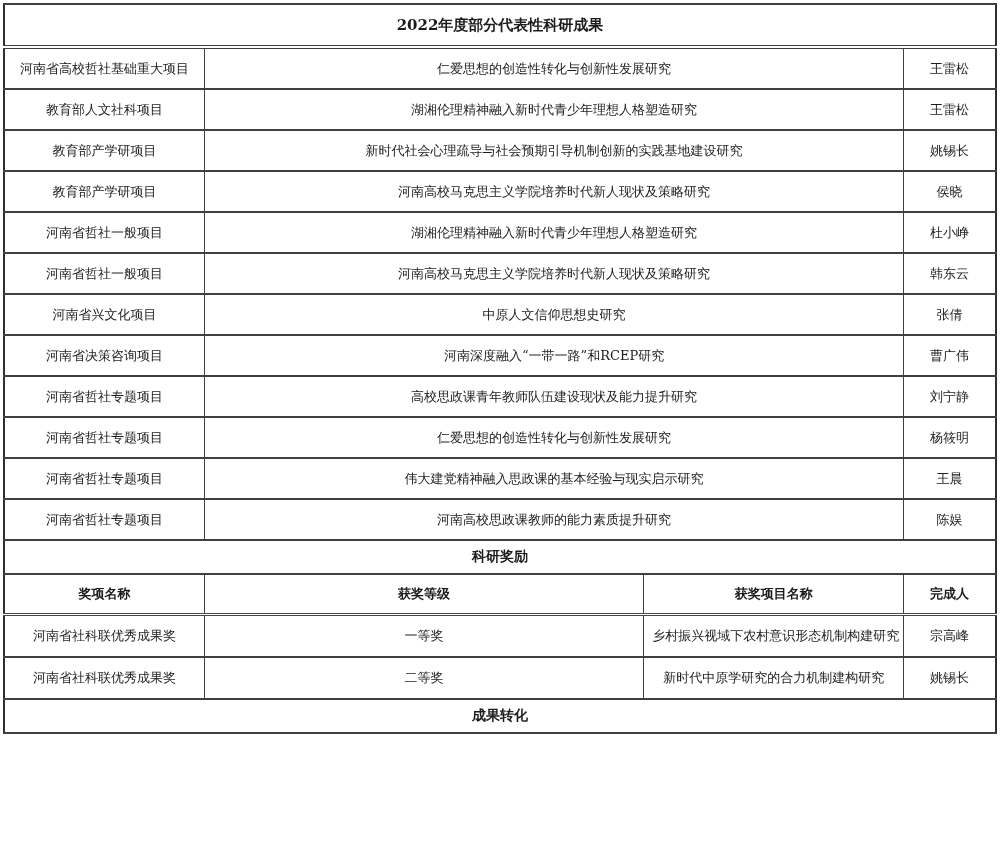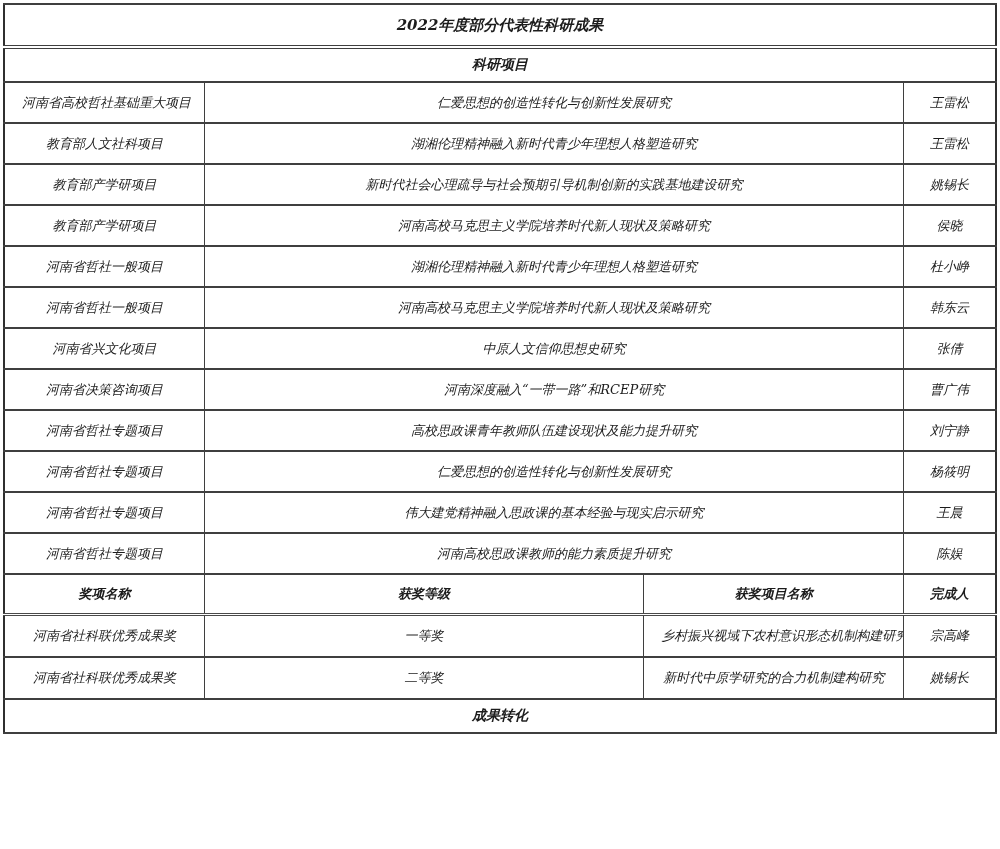--- a/index.html
+++ b/index.html
@@ -28,25 +28,24 @@
   col.c2 { width: 30.8%; }
   col.c3 { width: 26.2%; }
   col.c4 { width: 9.3%; }
   td {
     border: 1px solid #3f3f3f;
     border-top-width: 2px;
     border-bottom-width: 2px;
     text-align: center;
     vertical-align: middle;
     font-size: 13px;
-    padding: 2px 17px;
+    padding: 2px 8px;
     overflow: hidden;
     white-space: nowrap;
     text-overflow: clip;
-    font-style: italic;
   }
   tr.title-row td {
     height: 36px;
     font-size: 15px;
     font-weight: bold;
     border-bottom: 4px double #3f3f3f;
   }
   tr.section-row td {
     height: 28px;
     font-size: 14px;
@@ -70,23 +69,20 @@
         <col class="c1">
         <col class="c2">
         <col class="c3">
         <col class="c4">
     </colgroup>
     <tbody id="table-body">
       <tr class="title-row">
         <td colspan="5">2022年度部分代表性科研成果</td>
       </tr>
 
-    <tr class="section-row">
-          <td colspan="5">科研项目</td>
-        </tr>
         <tr class="data-row-0">
           <td colspan="1">河南省高校哲社基础重大项目</td>
           <td colspan="3">仁爱思想的创造性转化与创新性发展研究</td>
           <td colspan="1">王雷松</td>
         </tr>
         <tr class="data-row-0">
           <td colspan="1">教育部人文社科项目</td>
           <td colspan="3">湖湘伦理精神融入新时代青少年理想人格塑造研究</td>
           <td colspan="1">王雷松</td>
         </tr>
@@ -133,20 +129,23 @@
         <tr class="data-row-0">
           <td colspan="1">河南省哲社专题项目</td>
           <td colspan="3">伟大建党精神融入思政课的基本经验与现实启示研究</td>
           <td colspan="1">王晨</td>
         </tr>
         <tr class="data-row-0">
           <td colspan="1">河南省哲社专题项目</td>
           <td colspan="3">河南高校思政课教师的能力素质提升研究</td>
           <td colspan="1">陈娱</td>
         </tr>
+        <tr class="section-row">
+          <td colspan="5">科研奖励</td>
+        </tr>
         <tr class="header-row">
           <td colspan="1">奖项名称</td>
           <td colspan="2">获奖等级</td>
           <td colspan="1">获奖项目名称</td>
           <td colspan="1">完成人</td>
         </tr>
         <tr class="data-row-1">
           <td colspan="1">河南省社科联优秀成果奖</td>
           <td colspan="2">一等奖</td>
           <td colspan="1">乡村振兴视域下农村意识形态机制构建研究</td>

